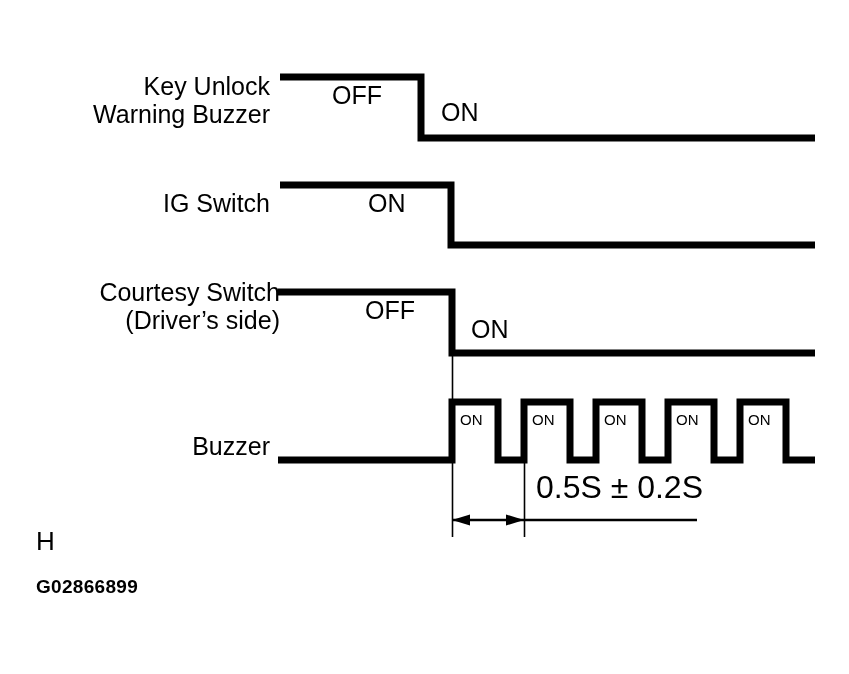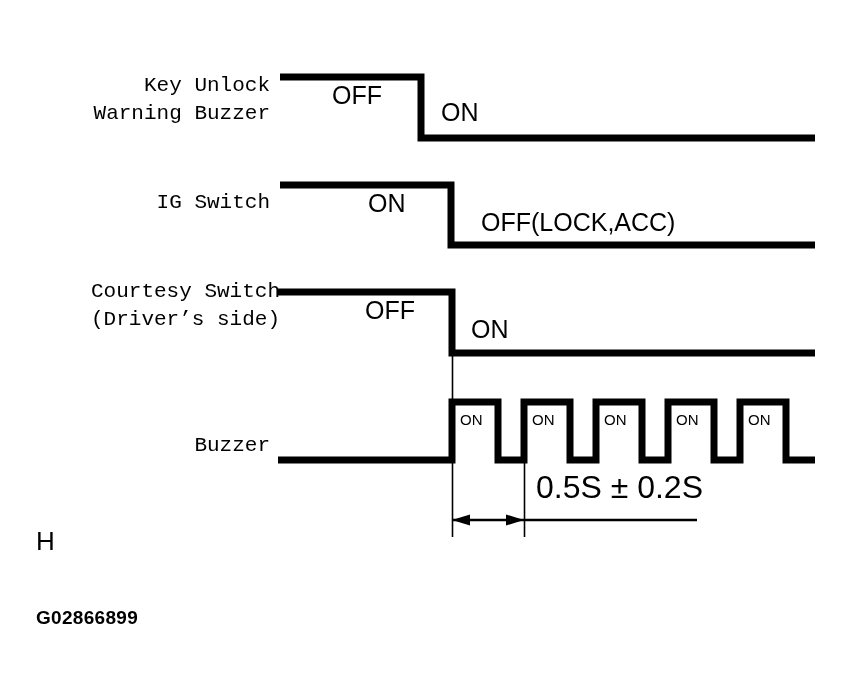--- a/index.html
+++ b/index.html
@@ -22,25 +22,24 @@
   #diagram-svg {
     position: absolute;
     left: 0;
     top: 0;
     width: 849px;
     height: 674px;
     display: block;
   }
   .row-label {
     position: absolute;
-    font-size: 21px;
+    font-size: 25px;
     line-height: 28px;
     white-space: nowrap;
     color: #000000;
-    font-family: Liberation Mono, monospace;
   }
   .label-right {
     text-align: right;
   }
   .sig-label {
     position: absolute;
     font-size: 25px;
     line-height: 26px;
     white-space: nowrap;
     color: #000000;
@@ -132,29 +131,28 @@
   </div>
 
   <div class="row-label label-right" style="left:0px; top:432px; width:270px;">
     <div>Buzzer</div>
   </div>
 
   <div class="sig-label" style="left:332px; top:82px;">OFF</div>
   <div class="sig-label" style="left:441px; top:99px;">ON</div>
 
   <div class="sig-label" style="left:368px; top:190px;">ON</div>
-  <div class="sig-label" style="left:481px; top:209px;">OFF(LOCK,ACC)</div>
 
   <div class="sig-label" style="left:365px; top:297px;">OFF</div>
   <div class="sig-label" style="left:471px; top:316px;">ON</div>
 
   <div class="pulse-label" style="left:460px; top:412px;">ON</div>
   <div class="pulse-label" style="left:532px; top:412px;">ON</div>
   <div class="pulse-label" style="left:604px; top:412px;">ON</div>
   <div class="pulse-label" style="left:676px; top:412px;">ON</div>
   <div class="pulse-label" style="left:748px; top:412px;">ON</div>
 
   <div class="timing-label" style="left:536px; top:473px;">0.5S ± 0.2S</div>
 
   <div class="corner-letter" style="left:36px; top:527px;">H</div>
-  <div class="fig-code" style="left:36px; top:576px;margin-top:31px;">G02866899</div>
+  <div class="fig-code" style="left:36px; top:576px;">G02866899</div>
 
 </div>
 
 </body></html>

